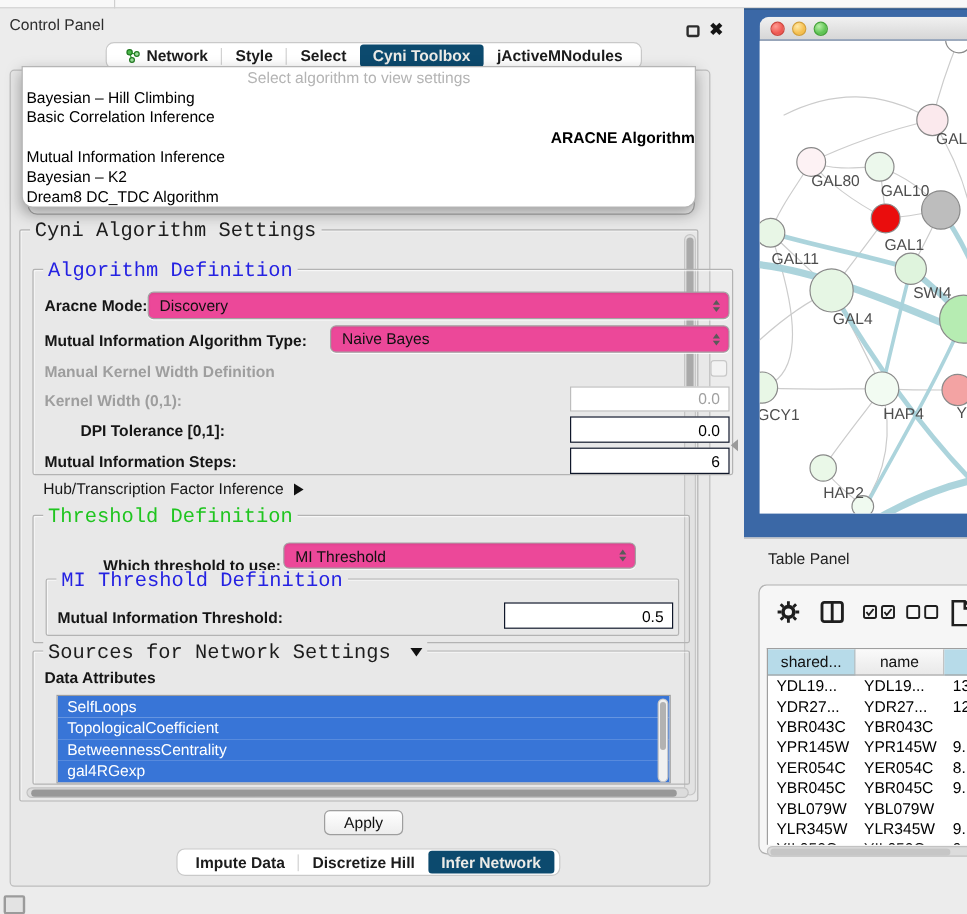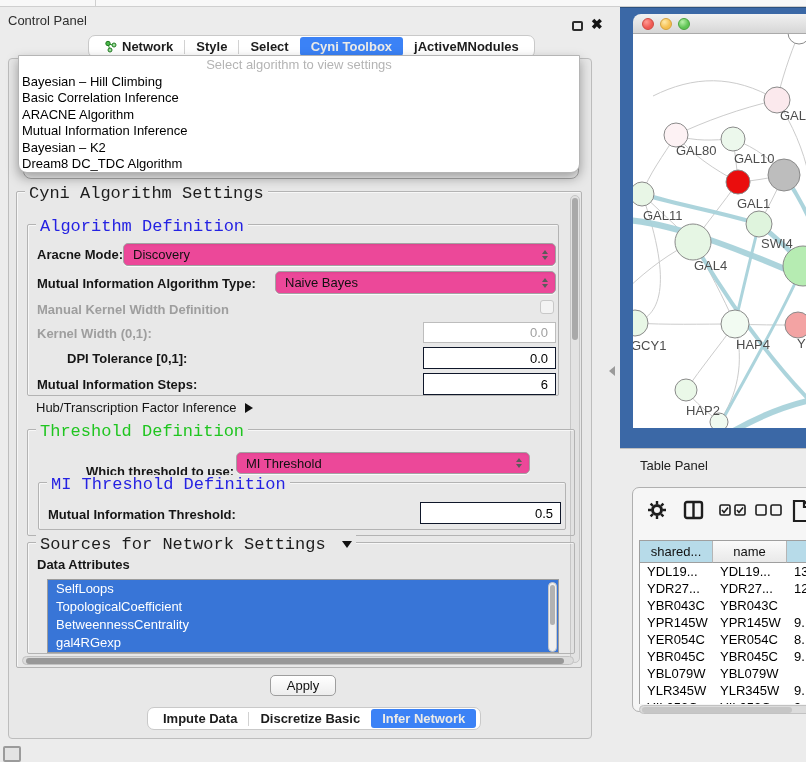--- a/index.html
+++ b/index.html
@@ -13,21 +13,21 @@
 
   
   #cp-titlebar { position:absolute; left:0; top:8px; width:612px; height:26px; }
   #cp-title { position:absolute; left:8px; top:5px; font-size:13px; color:#2e2e2e; }
   #float-icon { position:absolute; left:572px; top:13px; width:11px; height:10px; border:2px solid #2c2c2c; border-radius:2px; background:transparent; }
   #close-icon { position:absolute; left:591px; top:8px; font-size:14px; font-weight:bold; color:#141414; line-height:16px; }
 
   
   .tabbar { position:absolute; height:23px; background:#ffffff; border:1px solid #c9c9c9; border-radius:7px; display:flex; align-items:center; padding:0 4px; }
   .tab { display:flex; align-items:center; gap:5px; padding:0 11px; height:19px; font-size:13px; font-weight:bold; color:#1c1c1c; border-radius:3px; white-space:nowrap; }
-  .tab.sel { background:#3b82f6; color:#ecebe7; }
+  .tab.sel { background:#0c4a6e; color:#ecebe7; }
   .tsep { width:1px; height:14px; background:#d2d2d2; }
   #tabbar-top { left:88px; top:35px; }
   #tabbar-bottom { left:138px; top:648px; }
 
   
   #cp-outer { position:absolute; left:8px; top:58px; width:584px; height:681px; background:#e8e8e8; border:1px solid #bdbdbd; border-radius:4px; }
 
   
   #hidden-combo { position:absolute; left:14px; top:90px; width:556px; height:30px; background:#f4f4f4; border:1px solid #ababab; border-radius:8px; overflow:hidden; }
   #hidden-combo span { position:absolute; left:14px; top:6px; font-size:13px; color:#b6b6b6; }
@@ -64,21 +64,21 @@
   
   #attr-list { position:absolute; left:19px; top:36px; width:512px; height:74px; background:#ffffff; border:1px solid #9c9c9c; overflow:hidden; }
   .attr-row { height:18px; line-height:18px; font-size:13px; color:#fff; background:#3875d7; padding-left:8px; }
 
   #apply-btn { position:absolute; left:261px; top:616px; width:66px; height:21px; background:linear-gradient(#ffffff,#ededed); border:1px solid #9e9e9e; border-radius:5px; font-size:13px; color:#111; display:flex; align-items:center; justify-content:center; }
 
   
   #dropdown { position:absolute; left:18px; top:55px; width:562px; height:118px; background:#ffffff; border:1px solid #b5b5b5; border-radius:0 0 9px 9px; box-shadow:0 5px 12px rgba(0,0,0,.35); z-index:50; }
   #dd-hint { height:18px; line-height:18px; text-align:center; font-size:13px; color:#b4b4b4; }
   .dd-it { height:16.4px; line-height:16.4px; font-size:13px; color:#000; padding-left:3px; white-space:nowrap; }
-  .dd-it.bold { font-weight:normal; }
+  .dd-it.bold { font-weight:bold;text-align:right; }
 
   
   #splitter { position:absolute; left:609px; top:366px; width:0; height:0; border-right:6px solid #9a9a9a; border-top:5px solid transparent; border-bottom:5px solid transparent; }
 
   
   #desktop { position:absolute; left:620px; top:7px; width:186px; height:441px; background:#3b68a6; border-top:1px solid #2c517f; }
   #net-window { position:absolute; left:13px; top:6px; width:200px; height:414px; }
   #net-titlebar { position:absolute; left:0; top:0; width:100%; height:20px; background:linear-gradient(#f1f1f1,#d6d6d6); border-bottom:1px solid #aaa; border-radius:8px 0 0 0; }
   .light { position:absolute; top:4px; width:12px; height:12px; border-radius:50%; }
   #light-red { left:9px; background:radial-gradient(circle at 35% 30%, #ff9b92, #ef5953 60%); border:1px solid #ce4841; }
@@ -151,21 +151,21 @@
       <span>galFiltered.sif default node</span>
     </div>
 
     <div id="settings-grp" class="grp" style="left:7px; top:132px; width:566px; height:477px;">
       <span class="ttl">Cyni Algorithm Settings</span>
 
       <div class="vtrack" style="right:1px; top:3px; width:10px; height:468px;">
         <div class="vthumb" style="top:2px; height:142px;"></div>
       </div>
 
-      <div class="grp" style="left:10px; top:32px; width:532px; height:172px;">
+      <div class="grp" style="left:10px; top:32px; width:584px; height:172px;">
         <span class="ttl blue">Algorithm Definition</span>
 
         <span class="bl" style="left:9px; top:22px;">Aracne Mode:</span>
         <div class="combo" style="left:95px; right:2px; top:18px; height:23px;">
           <span>Discovery</span>
           <span class="spin">
               <i class="up"></i>
               <i class="dn"></i>
             </span>
         </div>
@@ -249,21 +249,21 @@
     <div id="apply-btn">
       <span>Apply</span>
     </div>
 
     <div id="tabbar-bottom" class="tabbar">
         <div class="tab">
           <span>Impute Data</span>
         </div>
         <span class="tsep"></span>
         <div class="tab">
-          <span>Discretize Basic</span>
+          <span>Discretize Hill</span>
         </div>
         <div class="tab sel">
           <span>Infer Network</span>
         </div>
       </div>
   </div>
 
   <div id="dropdown">
     <div id="dd-hint">Select algorithm to view settings</div>
     <div id="dd-items">

